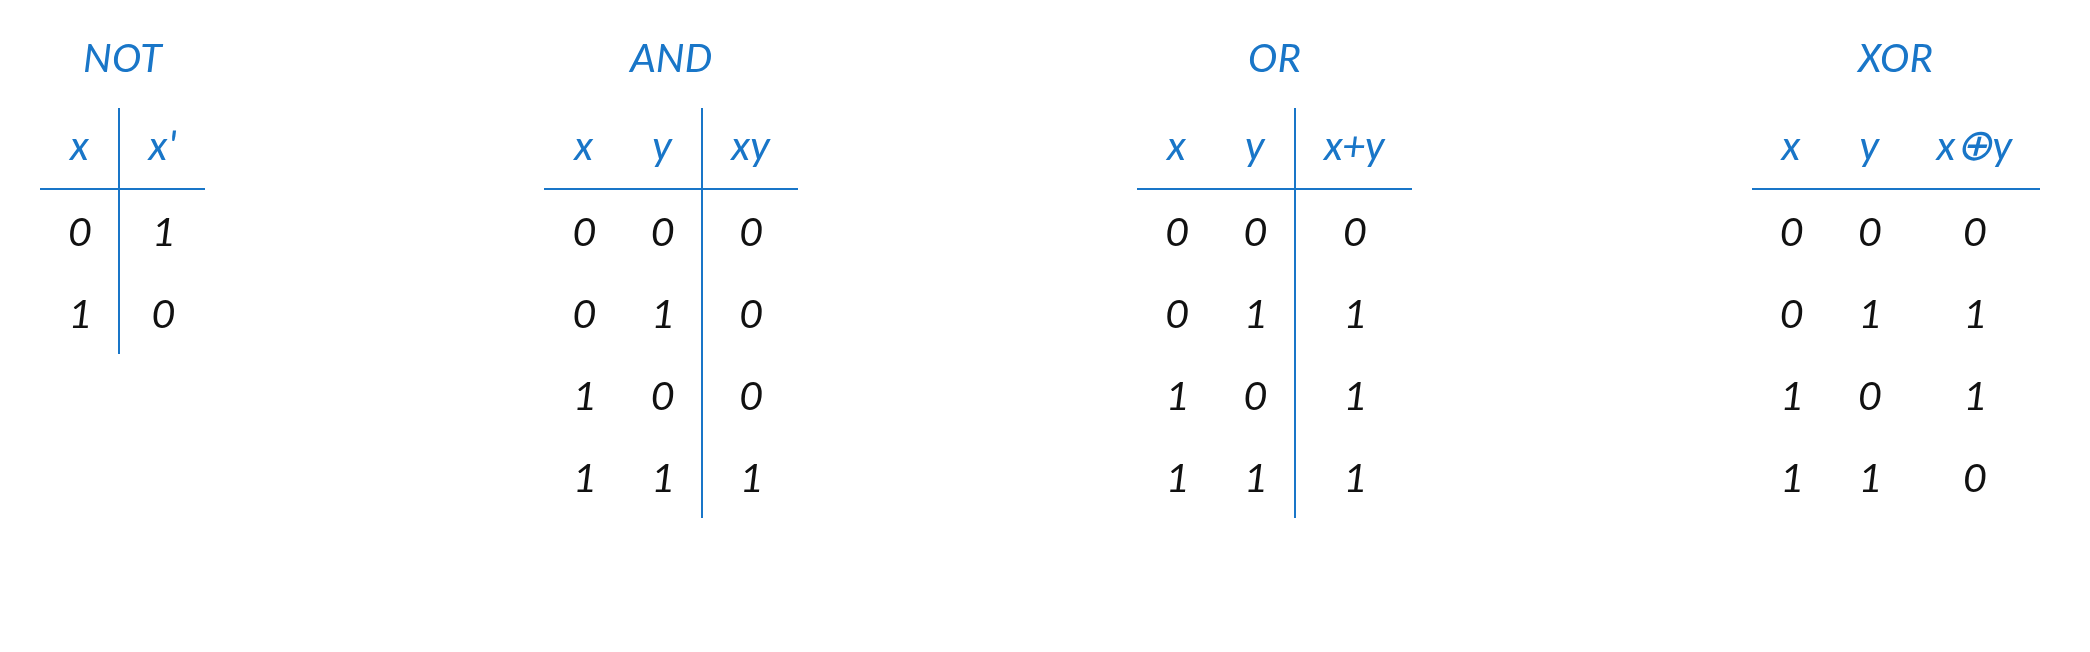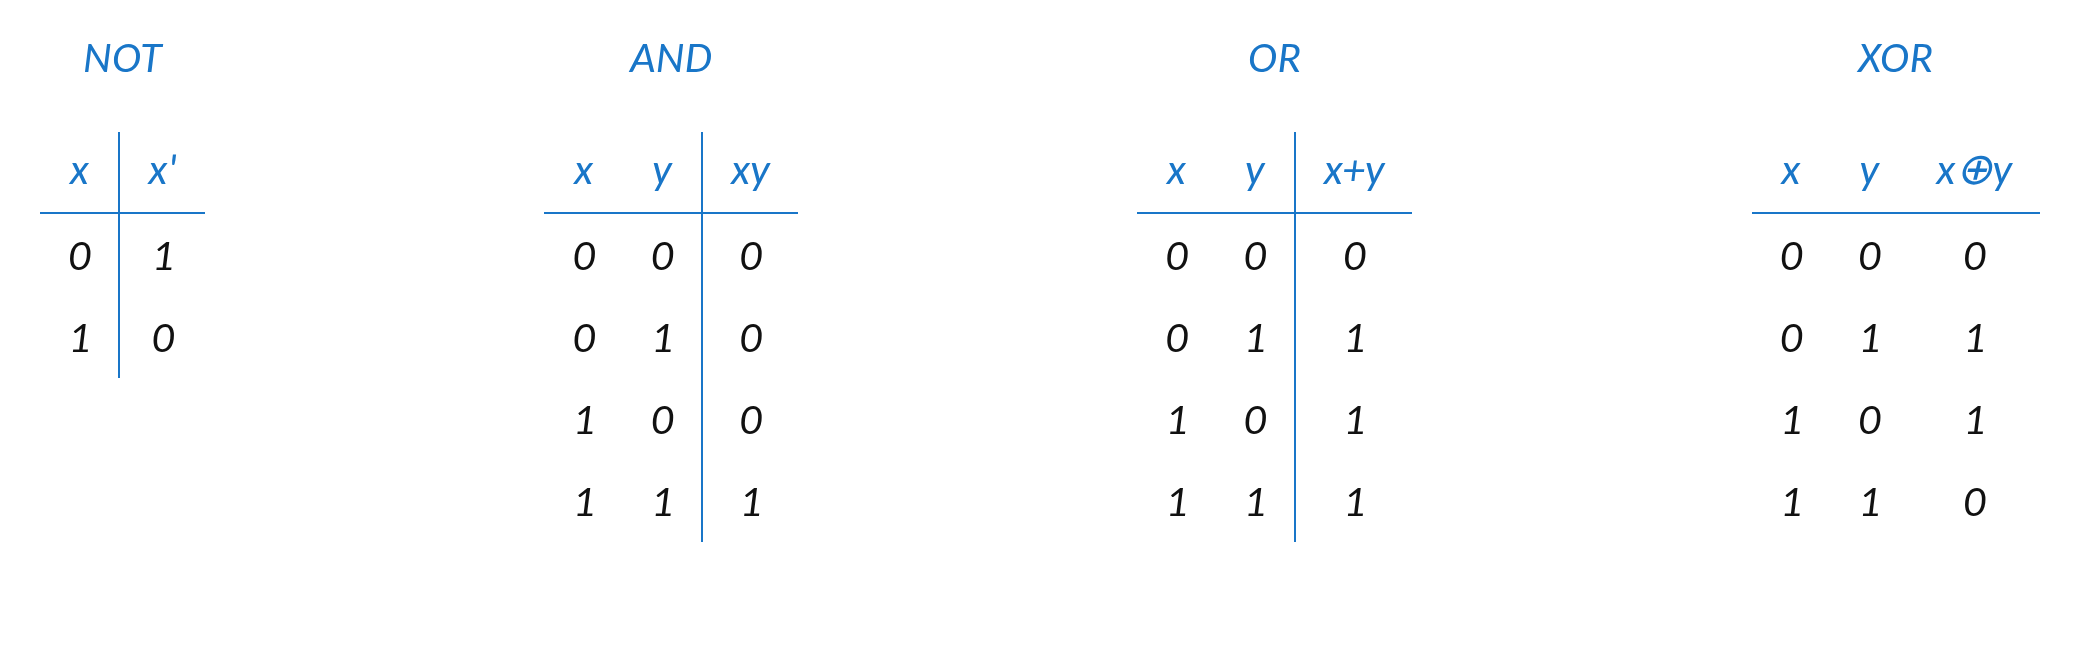--- a/index.html
+++ b/index.html
@@ -11,21 +11,20 @@
     .container {
       display: flex;
       justify-content: space-between;
       gap: 120px;
       max-width: 2000px;
     }
     .block {
       display: flex;
       flex-direction: column;
       align-items: center;
-      gap: 24px;
     }
     .title {
       font-size: 44px;
       font-style: italic;
       font-weight: 400;
       color: #1976c8;
       margin-bottom: 24px;
       letter-spacing: 0.5px;
     }
     table {

